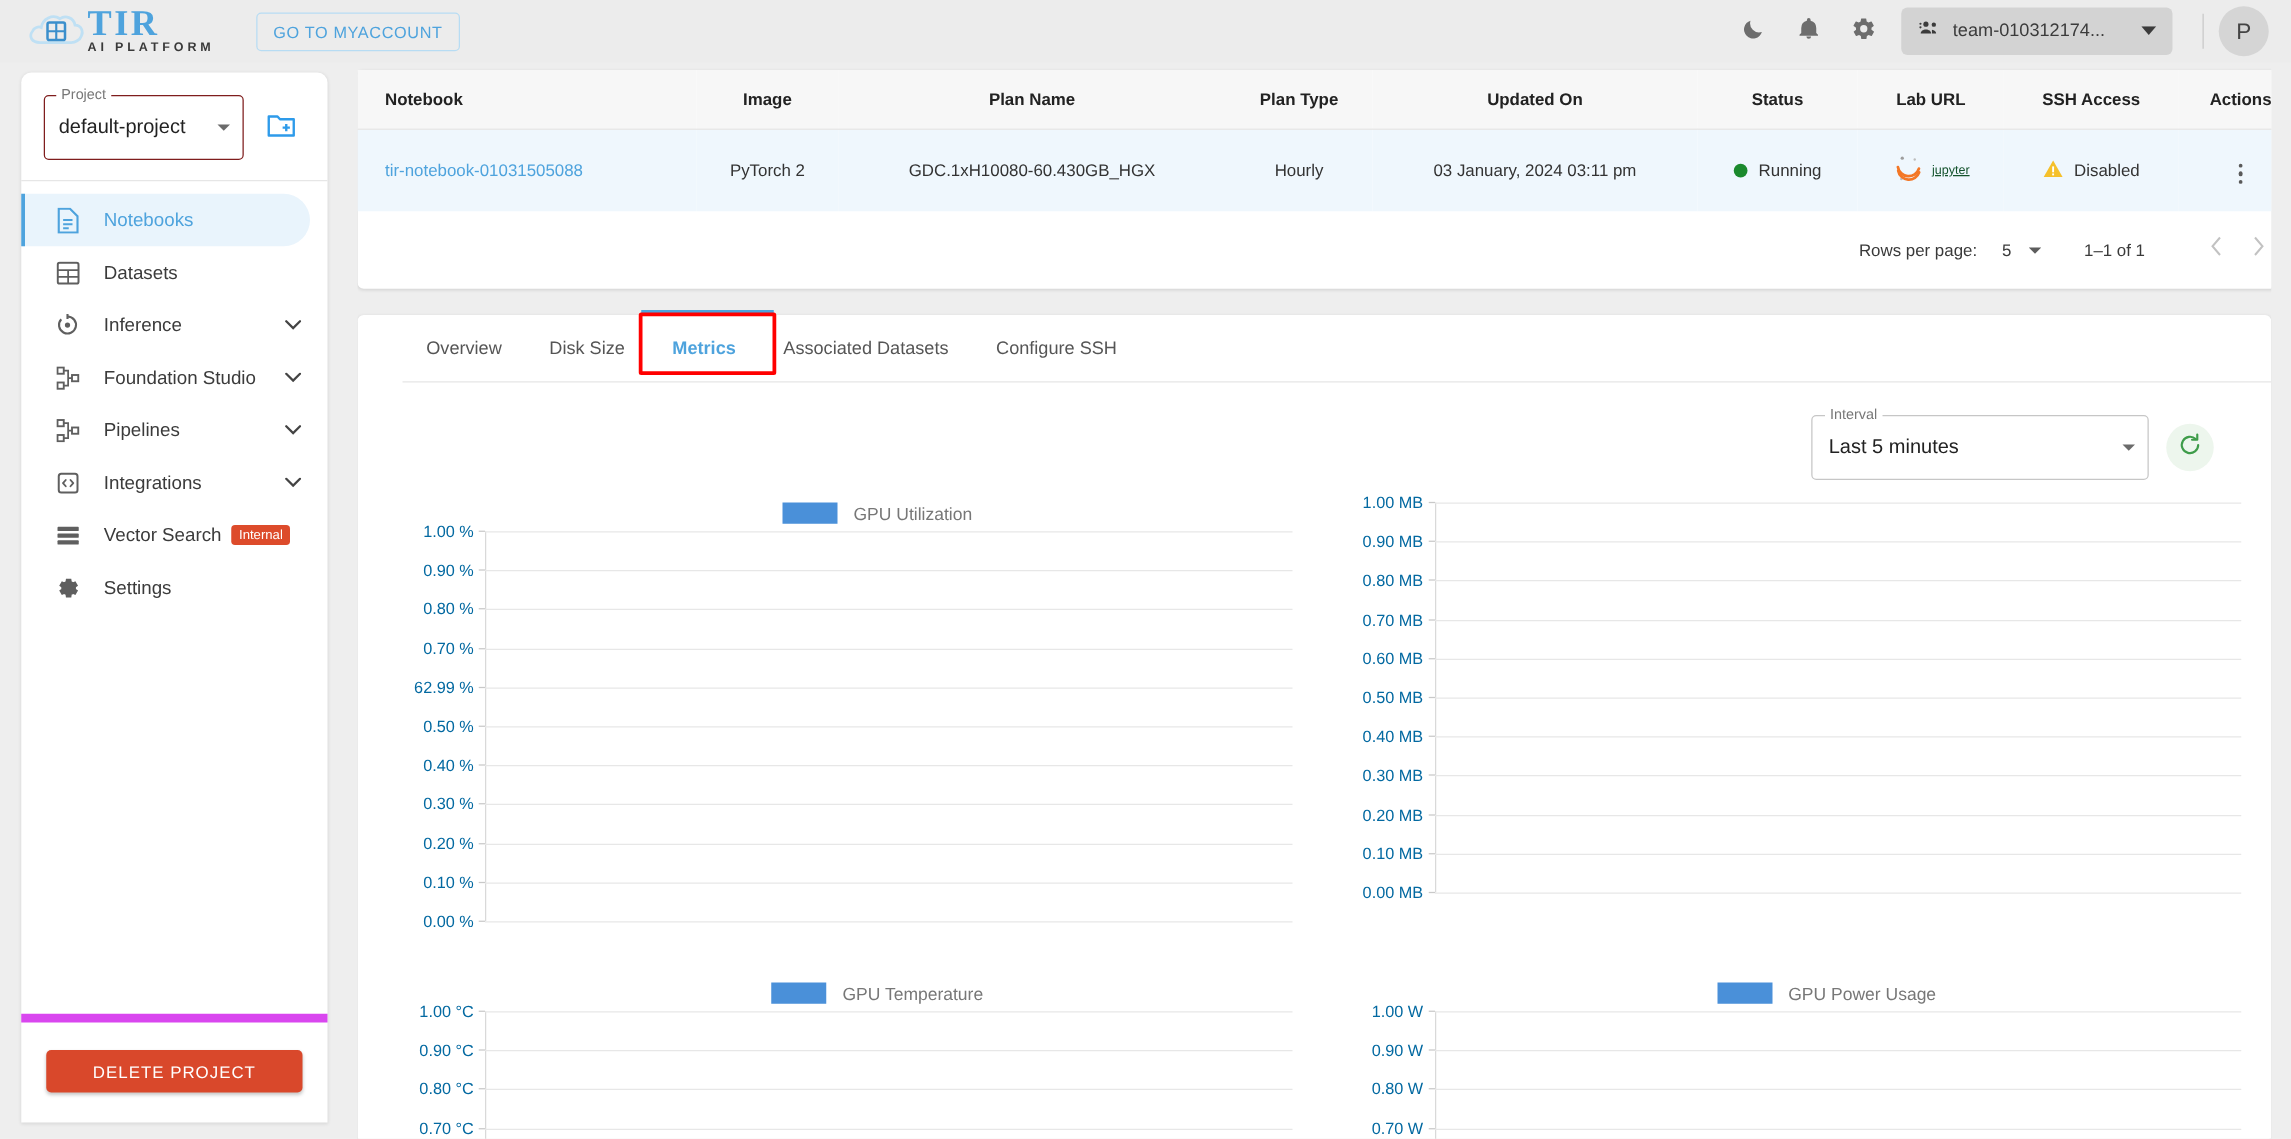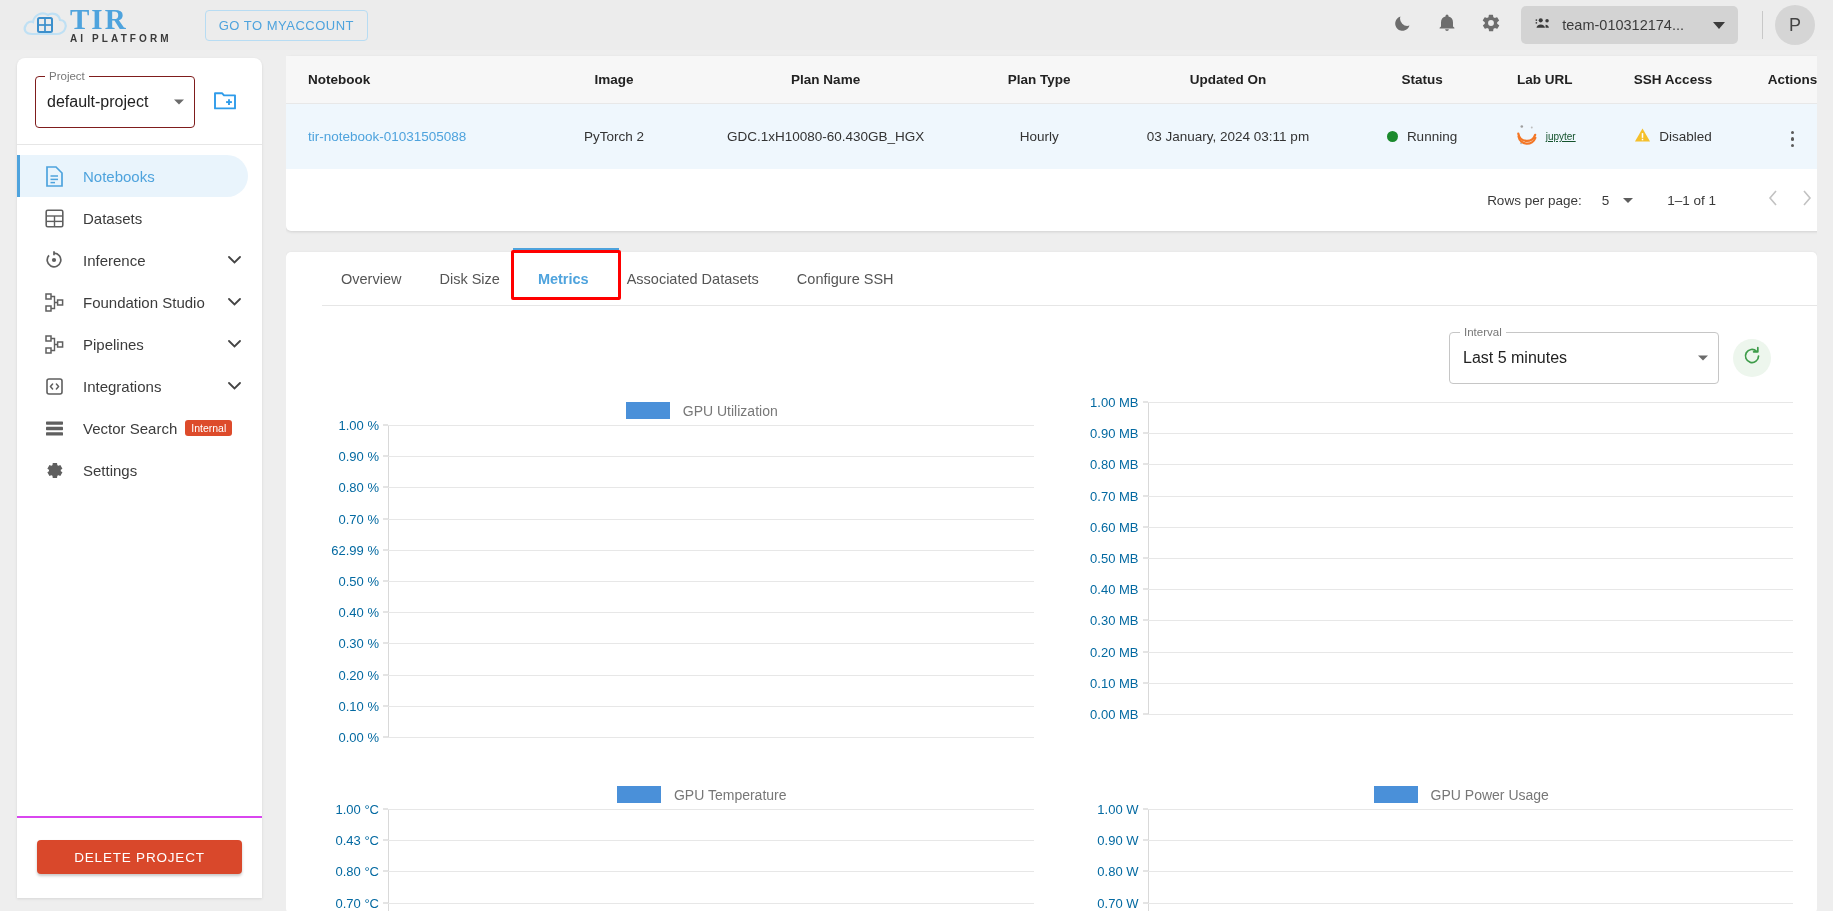--- a/index.html
+++ b/index.html
@@ -132,21 +132,21 @@
   .chev {
     width: 16px; height: 16px; margin-right: 6px;
     display: flex; align-items: center; justify-content: center;
   }
   .badge-internal {
     background: #dd4b2b; color: #fff;
     font-size: 10.5px; padding: 2px 6px; border-radius: 3px;
     margin-left: 8px;
   }
   .delete-wrap {
-    border-top: 2px solid #d946ef;
+    border-top: 7px solid #d946ef;
     padding: 22px 20px 24px 20px;
     text-decoration: underline;
   }
   .delete-btn {
     width: 100%; height: 34px;
     background: #d9482b; color: #fff;
     border: none; border-radius: 4px;
     font-size: 13.5px; letter-spacing: 0.8px;
     cursor: pointer;
     box-shadow: 0 2px 3px rgba(0,0,0,.22);
@@ -704,21 +704,21 @@
             <span class="legend-swatch"></span>
             <span class="legend-text">GPU Temperature</span>
           </div>
           <div class="plot">
             <div class="plot-axis-y"></div>
             <div class="gridline" style="top:0%"></div>
               <span class="tick-mark" style="top:0%"></span>
               <span class="tick-label" style="top:0%">1.00 °C</span>
             <div class="gridline" style="top:10%"></div>
               <span class="tick-mark" style="top:10%"></span>
-              <span class="tick-label" style="top:10%">0.43 °C</span>
+              <span class="tick-label" style="top:10%">0.90 °C</span>
             <div class="gridline" style="top:20%"></div>
               <span class="tick-mark" style="top:20%"></span>
               <span class="tick-label" style="top:20%">0.80 °C</span>
             <div class="gridline" style="top:30%"></div>
               <span class="tick-mark" style="top:30%"></span>
               <span class="tick-label" style="top:30%">0.70 °C</span>
           </div>
         </div>
 
         <div class="chart">

